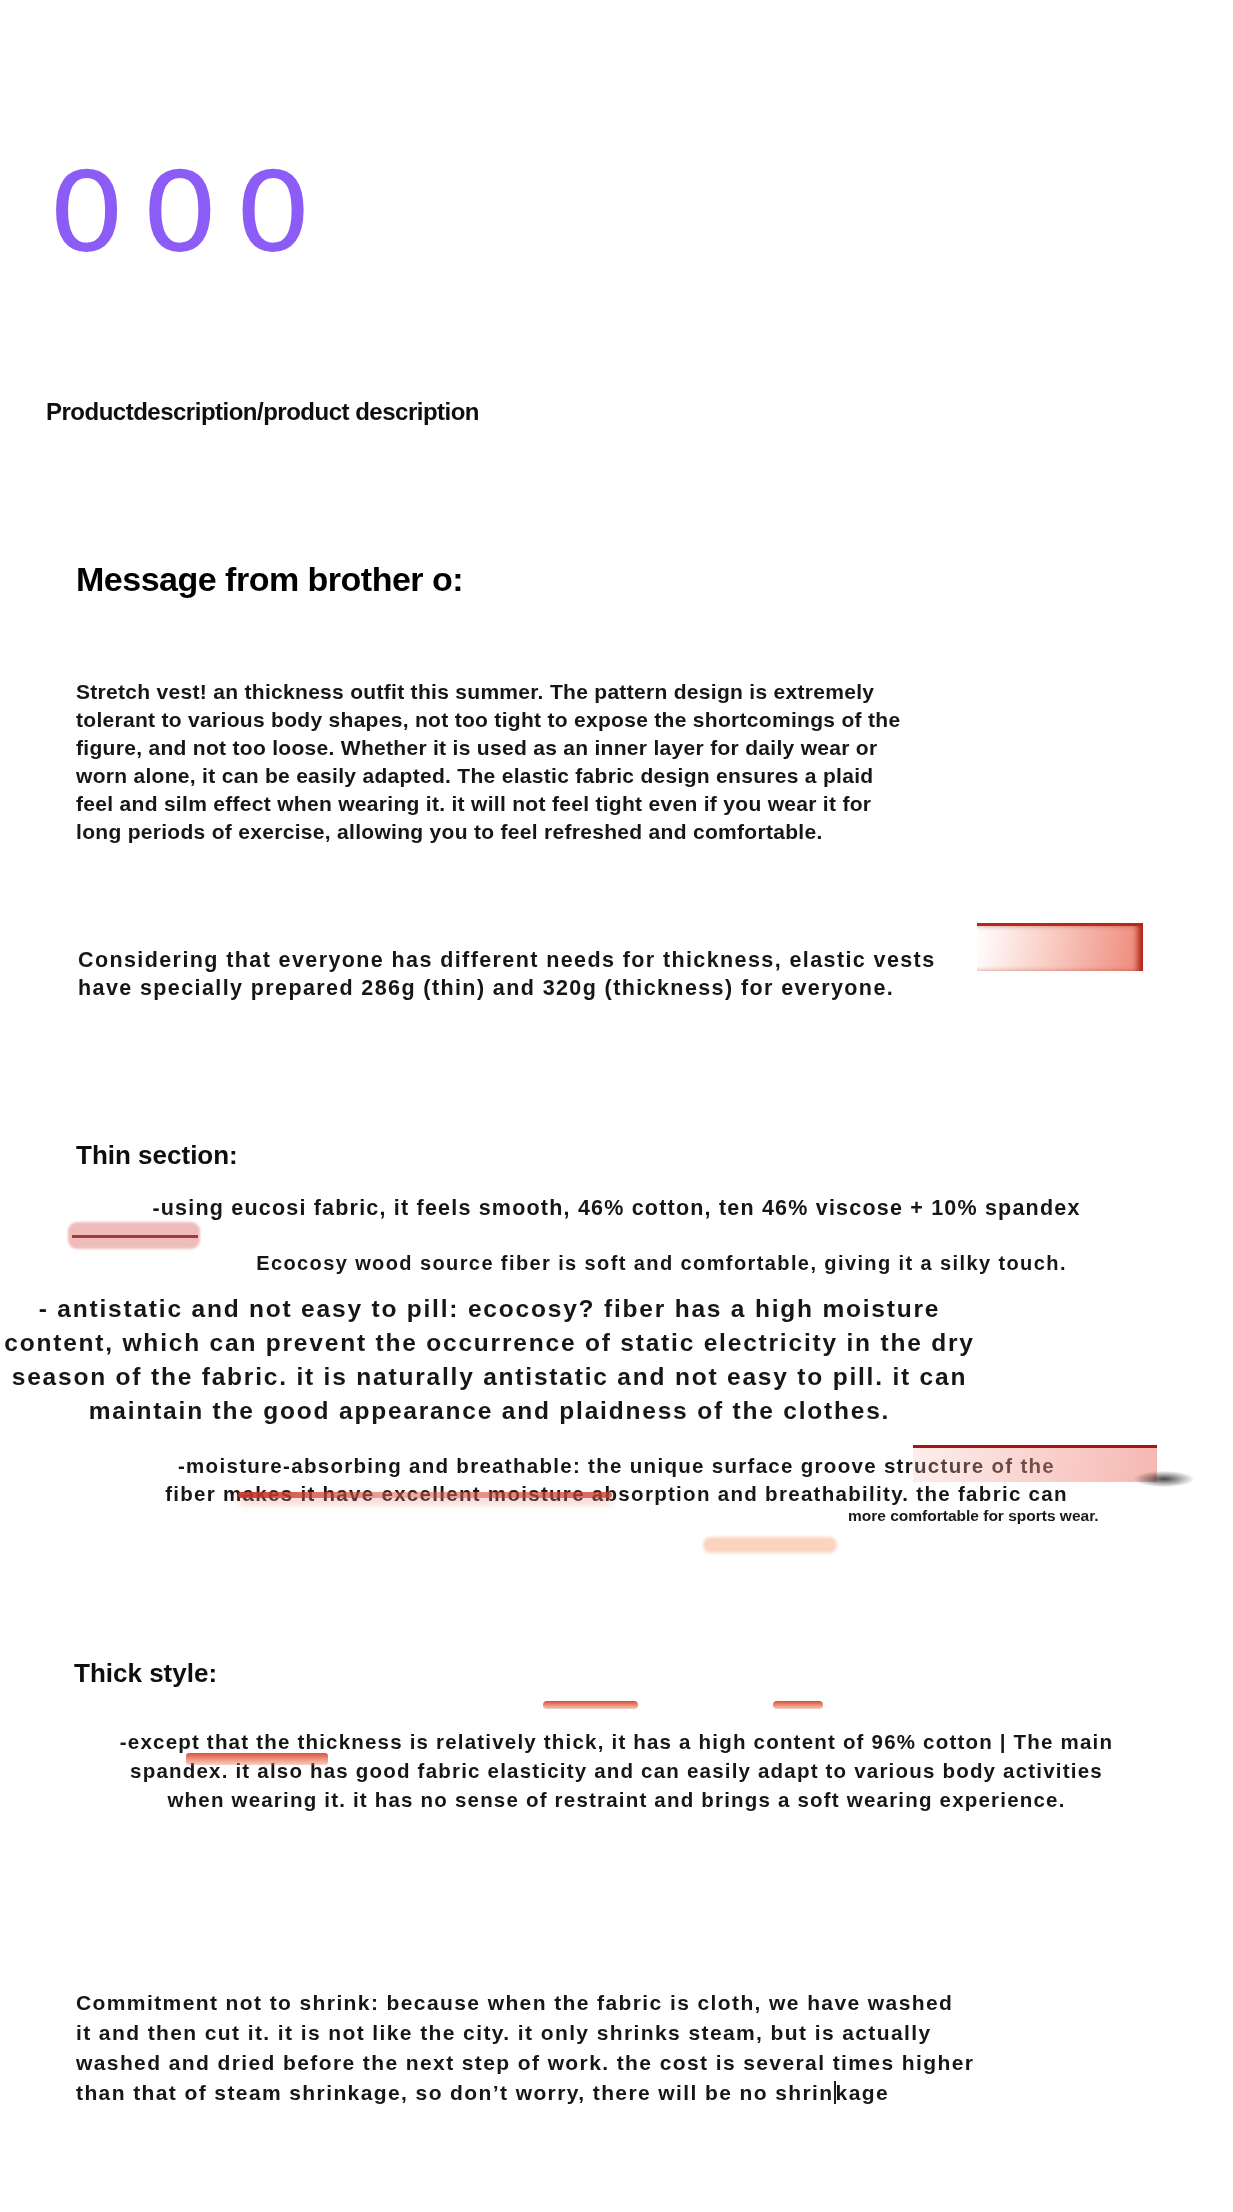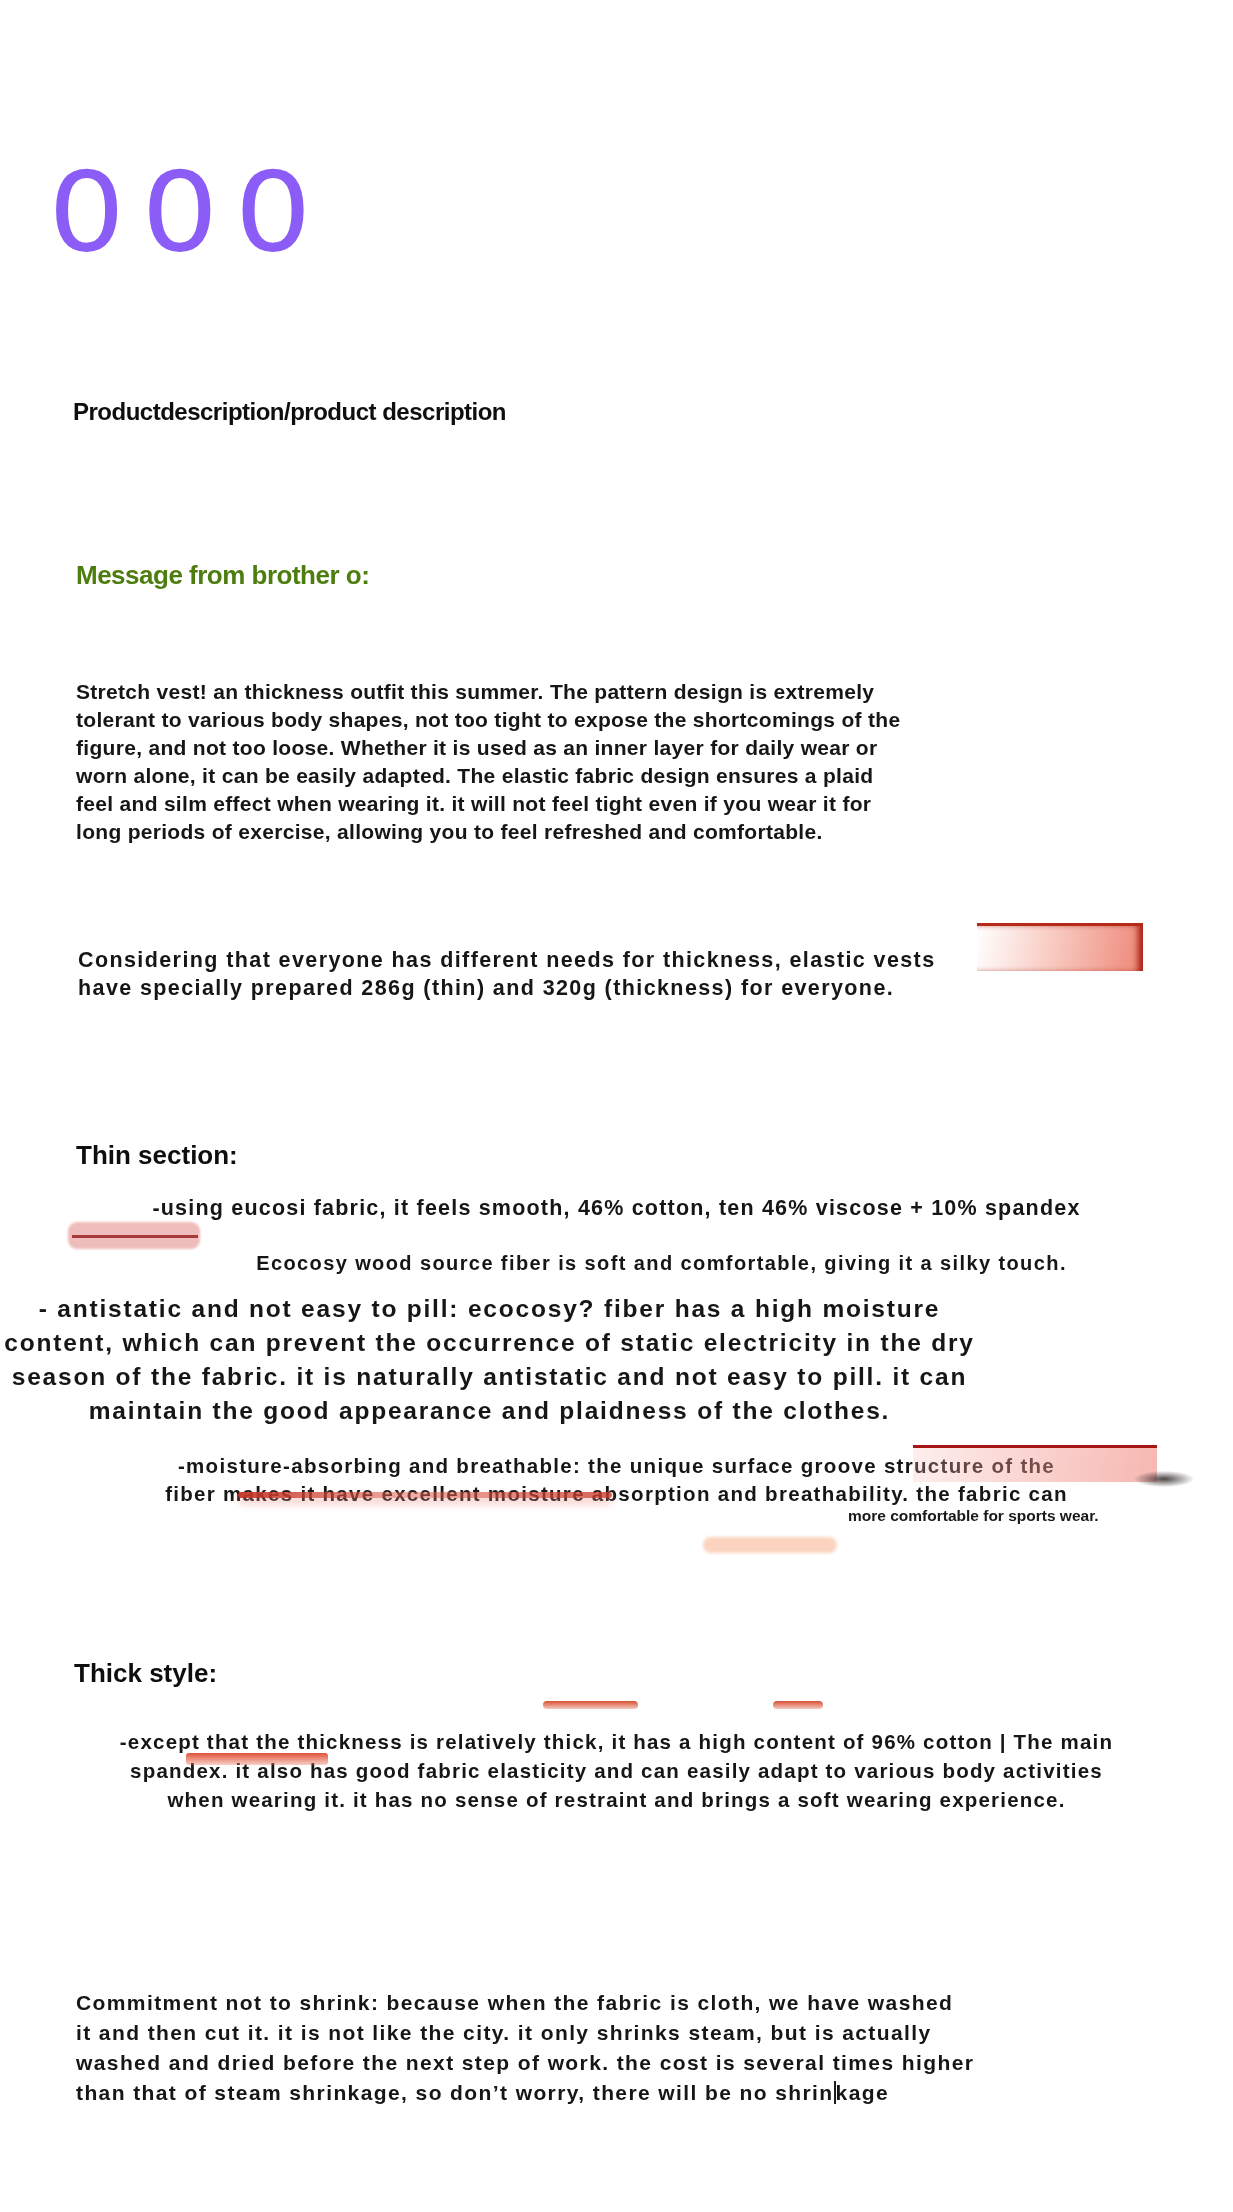--- a/index.html
+++ b/index.html
@@ -9,22 +9,22 @@
     font-family:"Liberation Sans", sans-serif; color:#161616;
   }
   .abs { position:absolute; }
 
   #logo {
     left:50px; top:158px;
     font-family:Liberation Mono, monospace; font-size:122px; line-height:1;
     letter-spacing:20px; color:#8b5cf6; font-weight:400;
   }
 
-  #title { left:73px; top:398px; font-size:24px; font-weight:700; letter-spacing:-0.5px; color:#0e0e0e; }
-  #msg-heading { left:76px; top:560px; font-size:26px; font-weight:700; letter-spacing:-0.5px; color:#4d7c0f; }
+  #title { left:46px; top:398px; font-size:24px; font-weight:700; letter-spacing:-0.5px; color:#0e0e0e; }
+  #msg-heading { left:76px; top:560px; font-size:34px; font-weight:700; letter-spacing:-0.5px; color:#000000; }
 
   .para .ln { white-space:nowrap; }
 
   #para1 { left:76px; top:678px; font-size:21px; line-height:28px; font-weight:700; letter-spacing:0.3px; }
   #para2 { left:78px; top:946px; font-size:21.5px; line-height:28px; font-weight:700; letter-spacing:1.4px; }
 
   #thin-heading { left:76px; top:1140px; font-size:26px; font-weight:700; color:#0e0e0e; }
   #fabric-line  { left:0; top:1196px; width:1233px; text-align:center; font-size:21.5px; font-weight:700; letter-spacing:1.2px; }
   #ecocosy-line { left:0; top:1252px; width:1233px; text-align:center; font-size:20px;  font-weight:700; letter-spacing:1.4px;padding-left:45px; }
   #antistatic   { left:0; top:1292px; width:979px; text-align:center; font-size:24.5px; line-height:34px; font-weight:700; letter-spacing:1.8px; }

